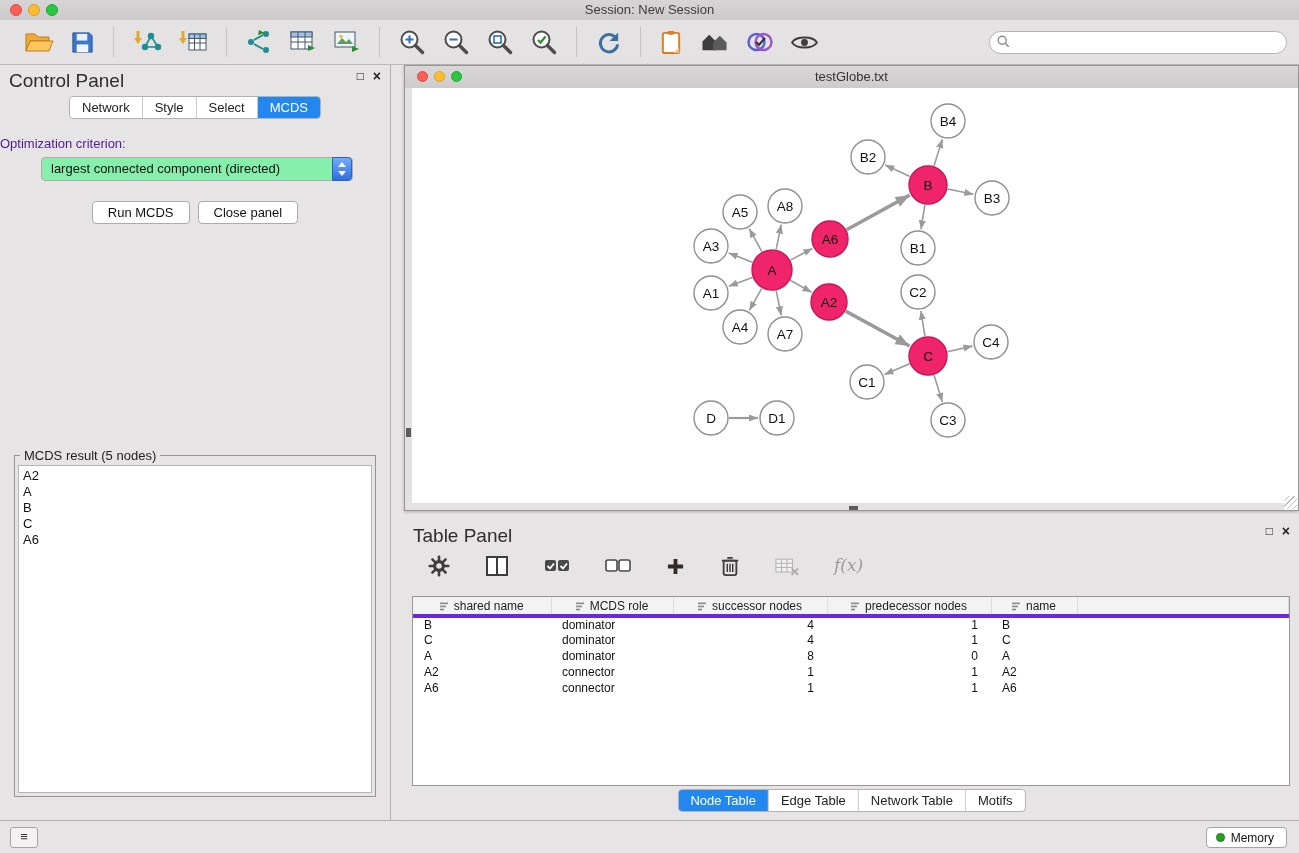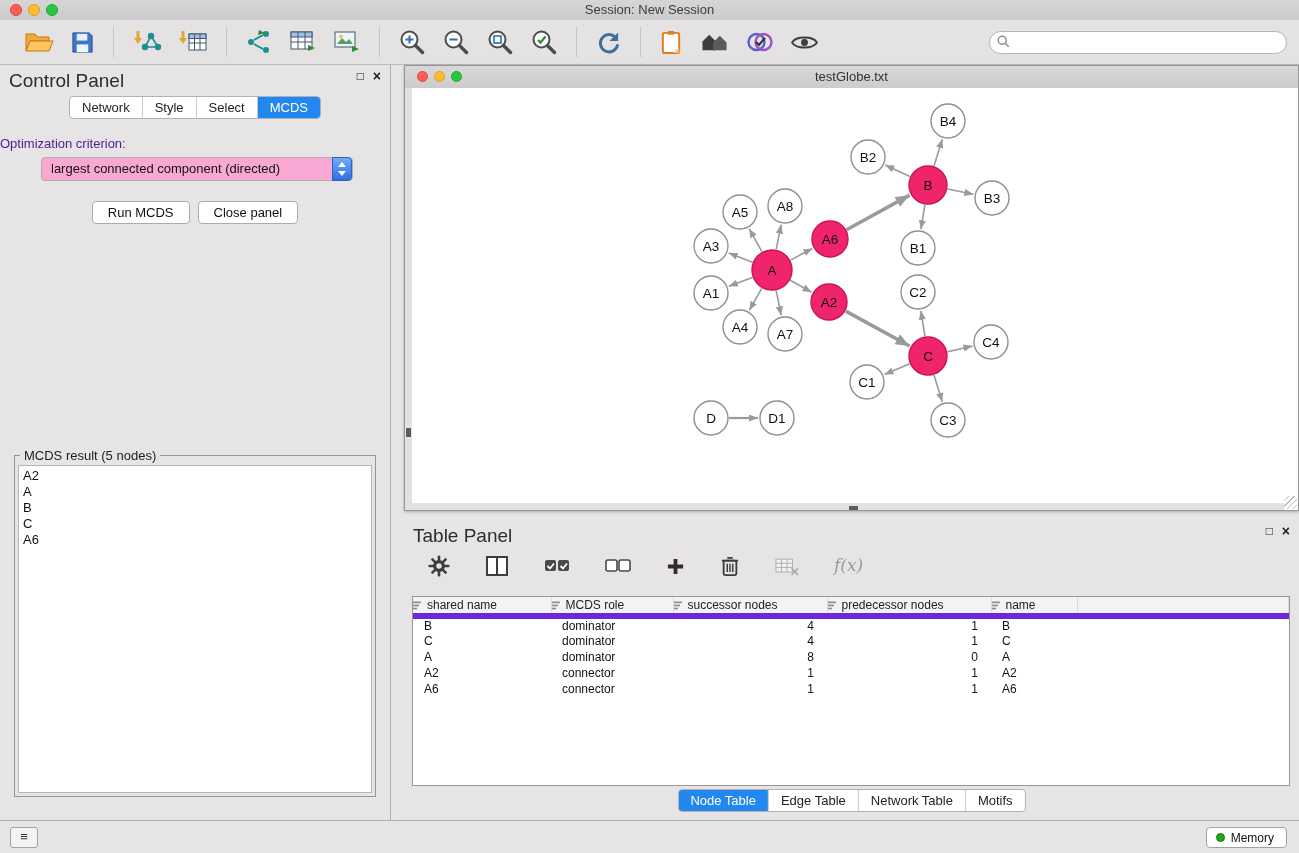--- a/index.html
+++ b/index.html
@@ -40,21 +40,21 @@
   .seg-tab { padding:3px 12px; font-size:13px; color:#222; border-left:1px solid #cccaca; cursor:default; white-space:nowrap; }
   .seg-tab:first-child { border-left:none; }
   .seg-tab.active { background:#2287EE; color:#fff; }
 
   
   .control-panel { position:absolute; top:65px; left:0; width:391px; height:755px;
                    background:#e6e4e4; border-right:1px solid #b1afaf; }
   .cp-tabs { position:absolute; top:31px; left:50%; transform:translateX(-50%); }
   .opt-label { position:absolute; top:71px; width:100%; text-align:left; font-size:13px; color:#4c1d95; }
   .dropdown { position:absolute; top:92px; left:41px; width:312px; height:24px;
-              background:#f9a8d4; border:1px solid #aeacac; border-radius:4px; }
+              background:#86efac; border:1px solid #aeacac; border-radius:4px; }
   .dd-text { display:block; line-height:22px; padding-left:9px; font-size:13px; color:#111;
              overflow:hidden; white-space:nowrap; }
   .dd-stepper { position:absolute; right:0; top:-1px; width:20px; height:24px;
                 background:linear-gradient(#74abf7,#2e6fe2); border-radius:0 4px 4px 0;
                 border:1px solid #2a62c8; }
   .dd-stepper i { position:absolute; left:5px; width:0; height:0; border-left:4px solid transparent; border-right:4px solid transparent; }
   .dd-stepper i.up { top:4px; border-bottom:5px solid #fff; }
   .dd-stepper i.down { bottom:4px; border-top:5px solid #fff; }
   .btn-row { position:absolute; top:136px; width:100%; display:flex; justify-content:center; gap:8px; }
   .btn { background:#fff; border:1px solid #adabab; border-radius:4px; padding:3px 15px;
@@ -84,22 +84,22 @@
   .resize-corner { position:absolute; right:1px; bottom:1px; width:13px; height:13px;
       background:repeating-linear-gradient(135deg, transparent 0 3px, #bdbbbb 3px 4px); }
 
   
   .table-panel { position:absolute; top:520px; left:404px; width:895px; height:300px; background:#e6e4e4; }
   .tp-toolbar { position:absolute; top:28px; left:16px; height:36px; display:flex; align-items:center; gap:19px; }
   .fx { font-family:"DejaVu Serif", serif; font-style:italic; font-size:17px; color:#9b9999; }
   .table-wrap { position:absolute; top:76px; left:8px; right:9px; height:190px;
                 background:#fff; border:1px solid #989696; overflow:hidden; }
   table.data { border-collapse:collapse; width:100%; table-layout:fixed; }
-  table.data th { background:#f3f3f3; border-bottom:6px solid #6d28d9; border-right:1px solid #dddbdb;
-                  font-weight:normal; font-size:12px; height:19px; text-align:left; color:#222;
+  table.data th { background:#f3f3f3; border-bottom:4px solid #6d28d9; border-right:1px solid #dddbdb;
+                  font-weight:normal; font-size:12px; height:19px; text-align:center; color:#222;
                   white-space:nowrap; overflow:hidden; }
   table.data th svg { vertical-align:-1px; margin-right:5px; }
   table.data td { font-size:12px; height:16px; white-space:nowrap; overflow:hidden; color:#111; }
   td.al { text-align:left; padding-left:11px; }
   td.ar { text-align:right; padding-right:13px; }
   .tp-tabs { position:absolute; bottom:8px; left:50%; transform:translateX(-50%); }
 
   
   .status-bar { position:absolute; top:820px; left:0; width:1299px; height:33px;
                 background:#e6e4e4; border-top:1px solid #b1afaf; }

